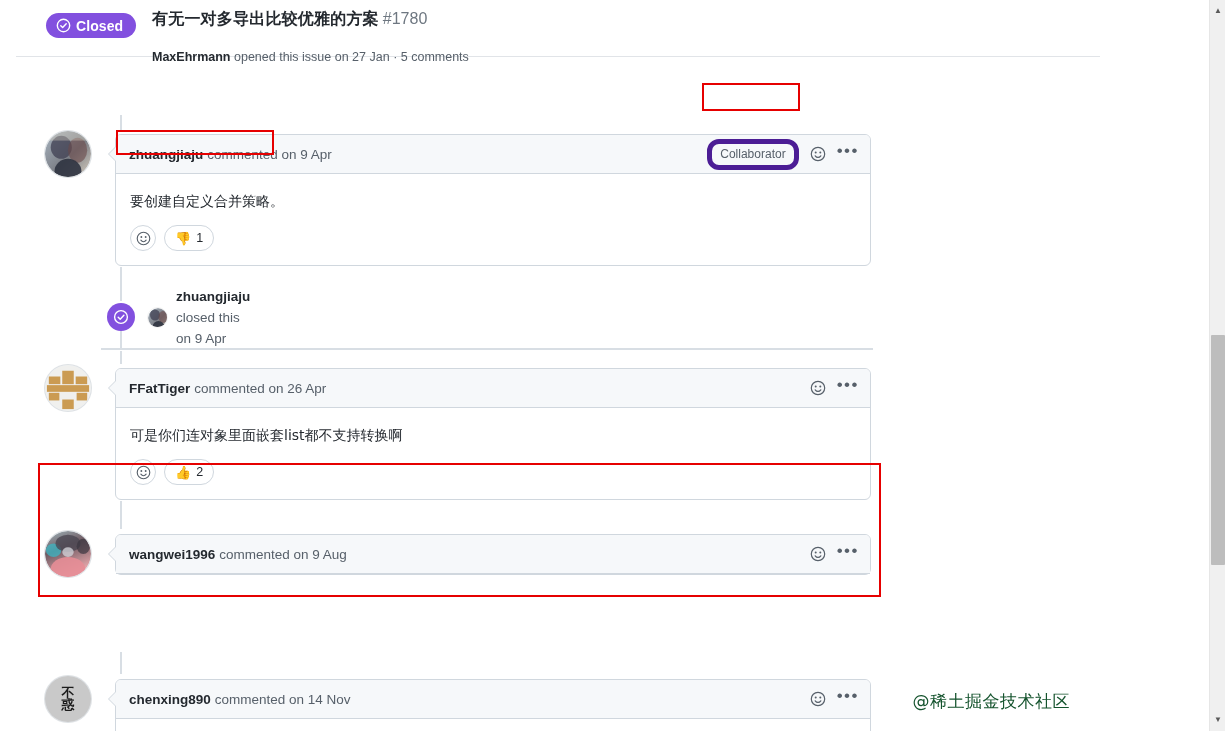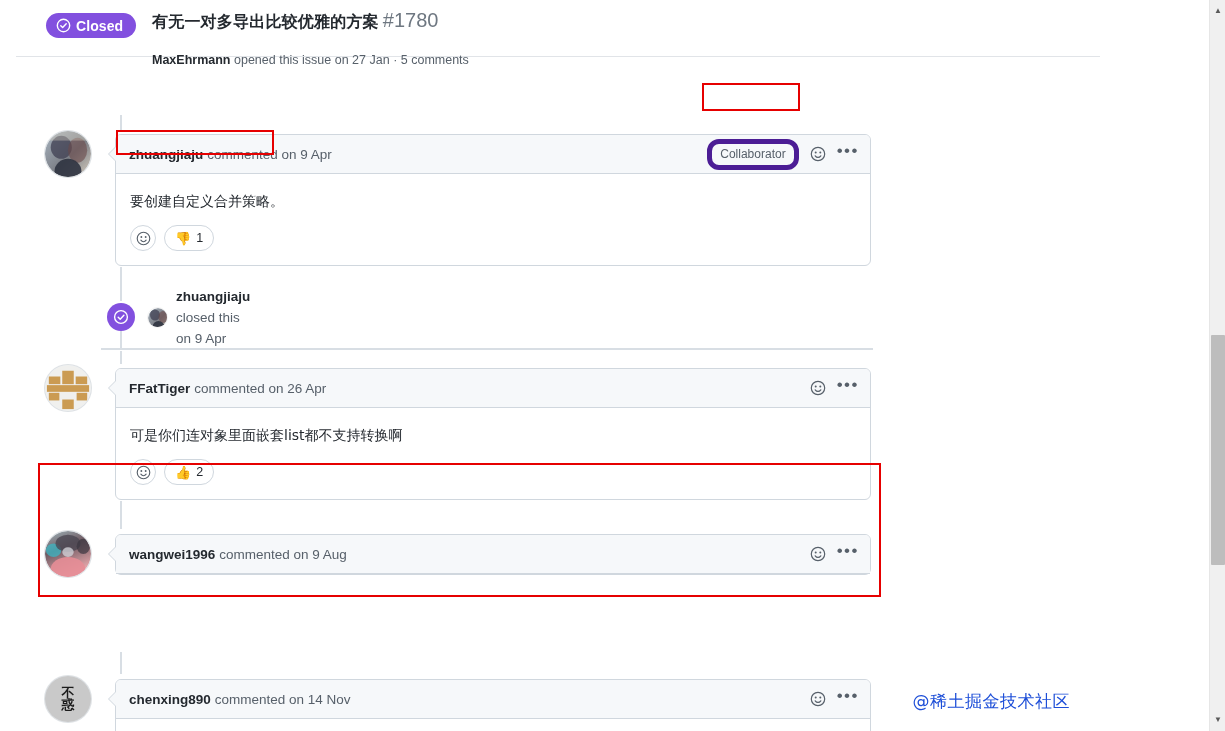--- a/index.html
+++ b/index.html
@@ -56,21 +56,21 @@
     left: 136px; top: 9px;
   }
   .issue-title {
     font-size: 16px;
     font-weight: 700;
     color: #24292f;
     line-height: 20px;
     letter-spacing: .2px;
   }
   .issue-number {
-    font-size: 20px;
+    font-size: 16px;
     font-weight: 400;
     color: #6e7781;
     margin-left: 4px;
   }
   .issue-sub {
     font-size: 12.5px;
     color: #57606a;
     margin-top: 20px;
     line-height: 16px;
   }
@@ -278,21 +278,21 @@
     z-index: 40;
     background: transparent;
   }
 
   
   .watermark {
     position: absolute;
     right: 30px; bottom: 18px;
     font-family: "DejaVu Sans", sans-serif;
     font-size: 17px;
-    color: #1d4ed8;
+    color: #14532d;
     letter-spacing: .5px;
     z-index: 30;
     user-select: none;
   }
 
   
   .scrollbar {
     position: absolute;
     right: 0; top: 0;
     width: 16px; height: 731px;

